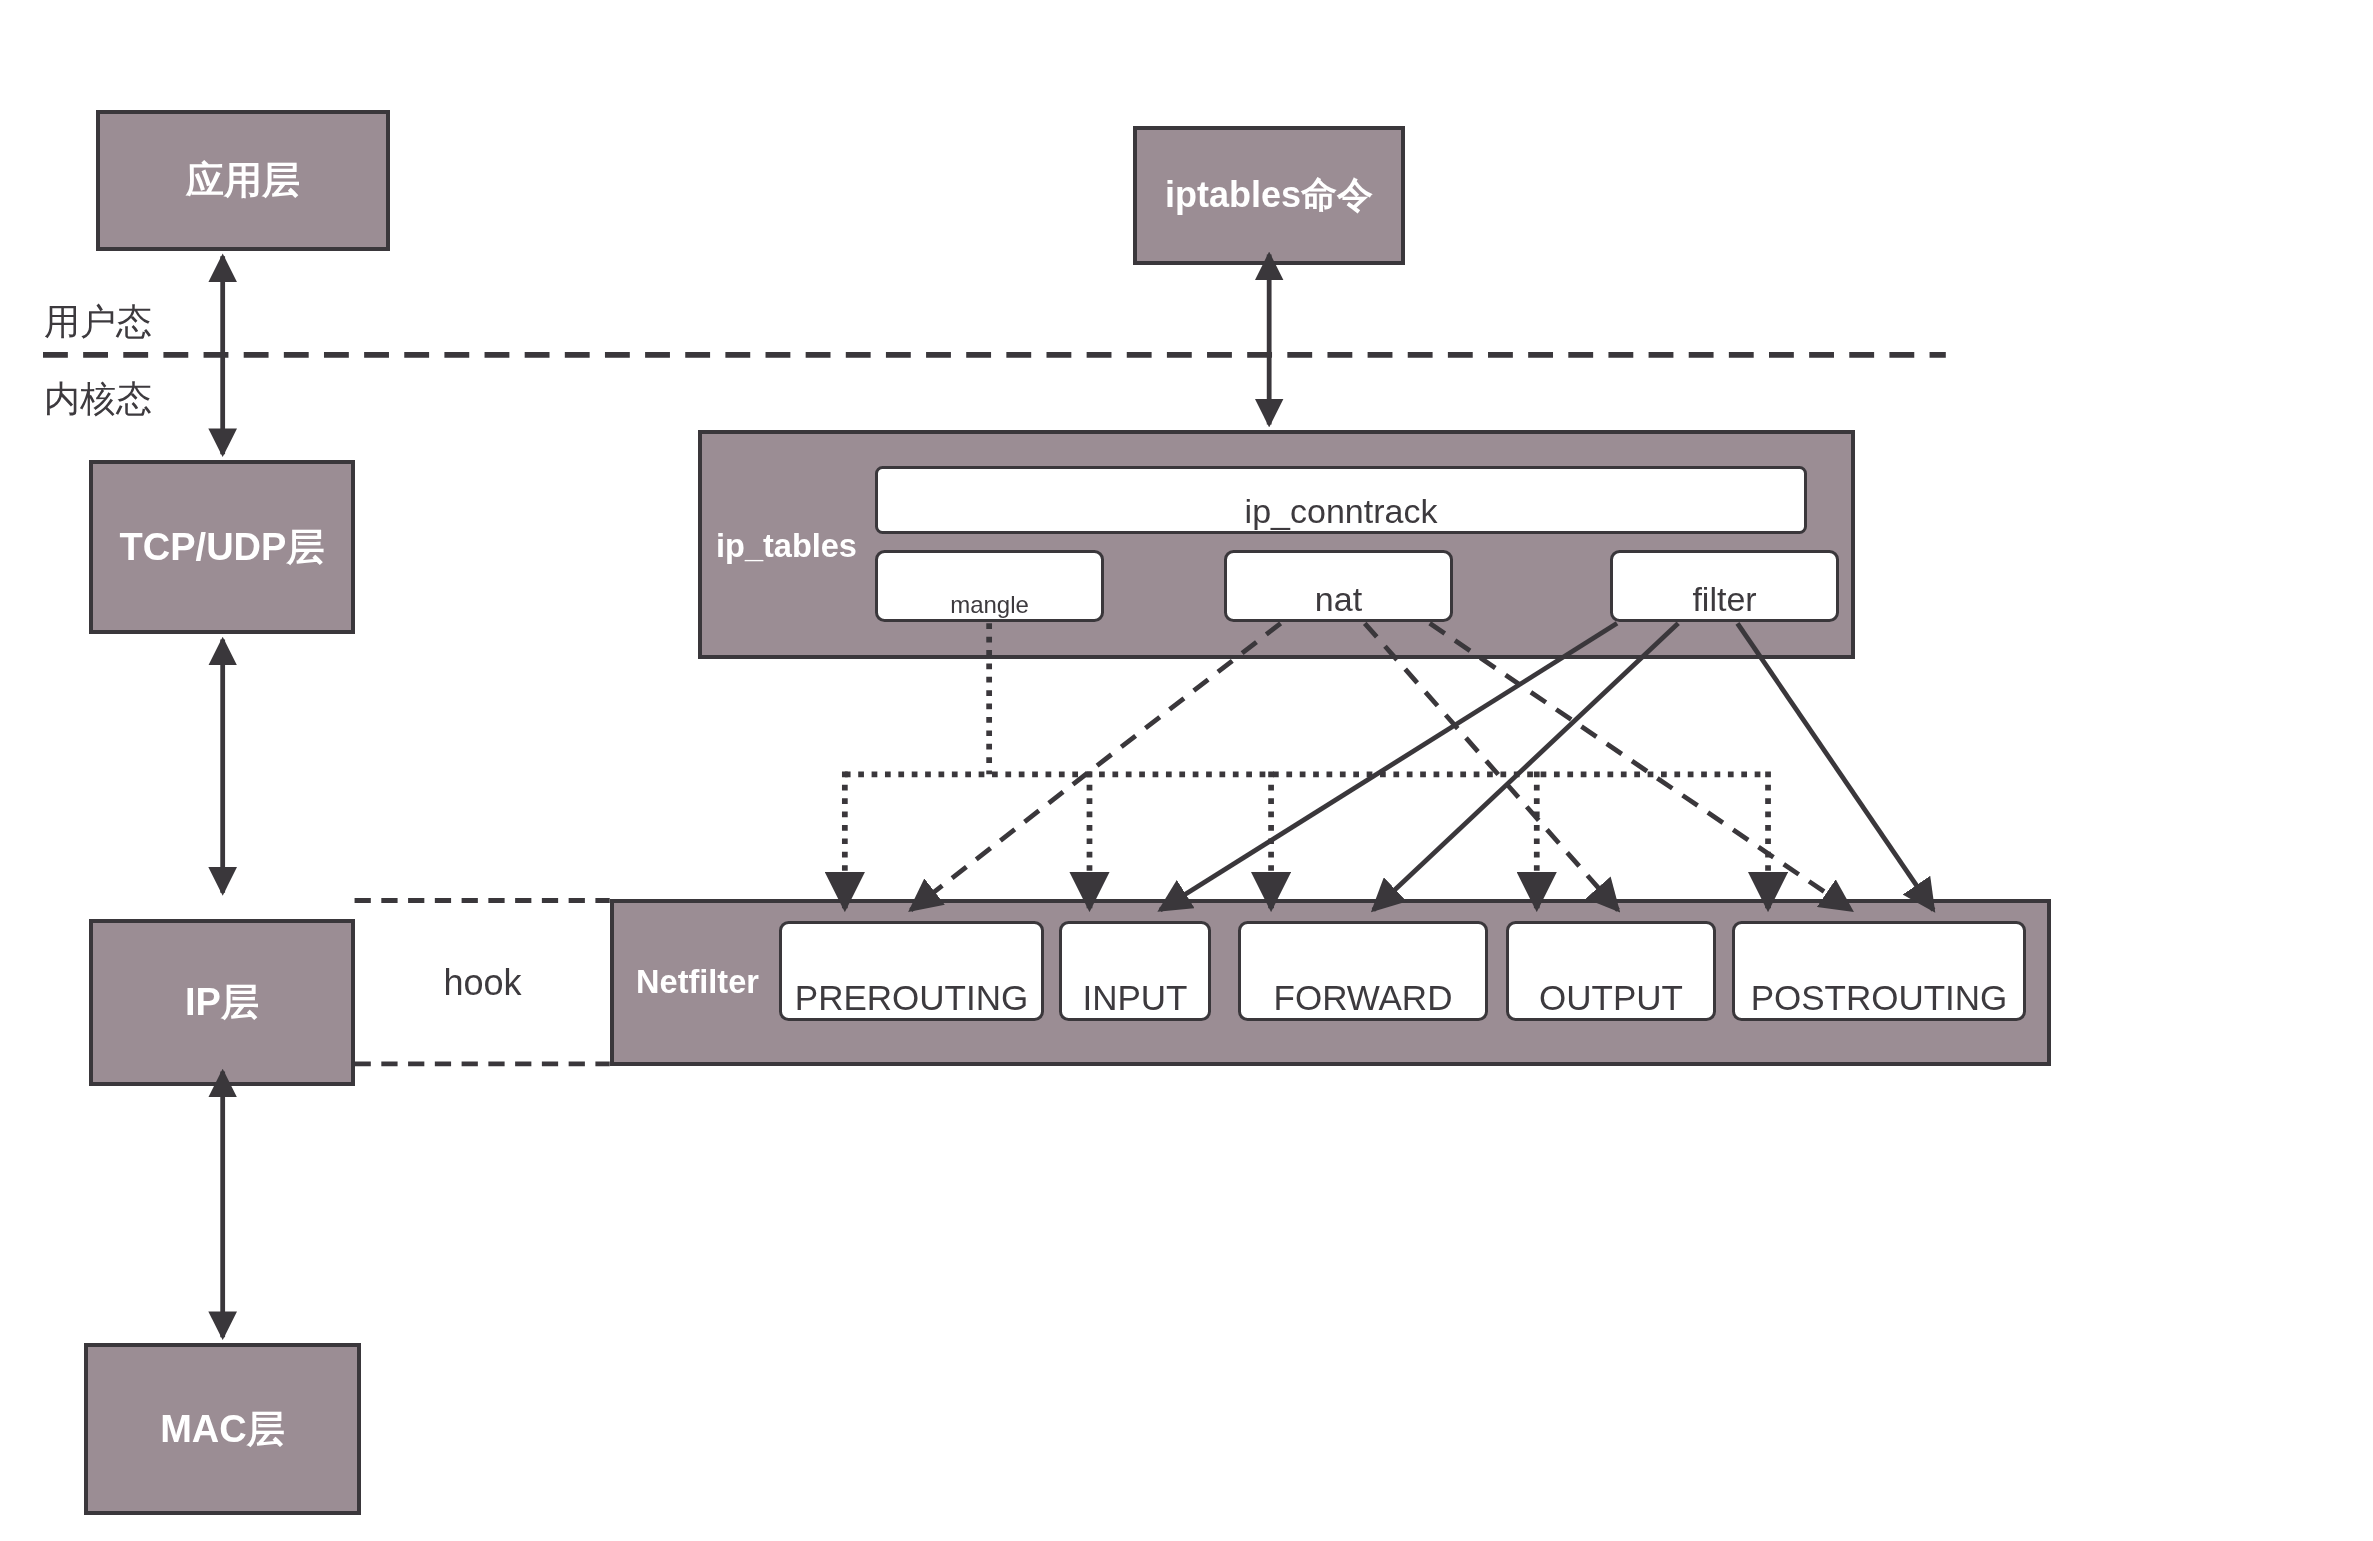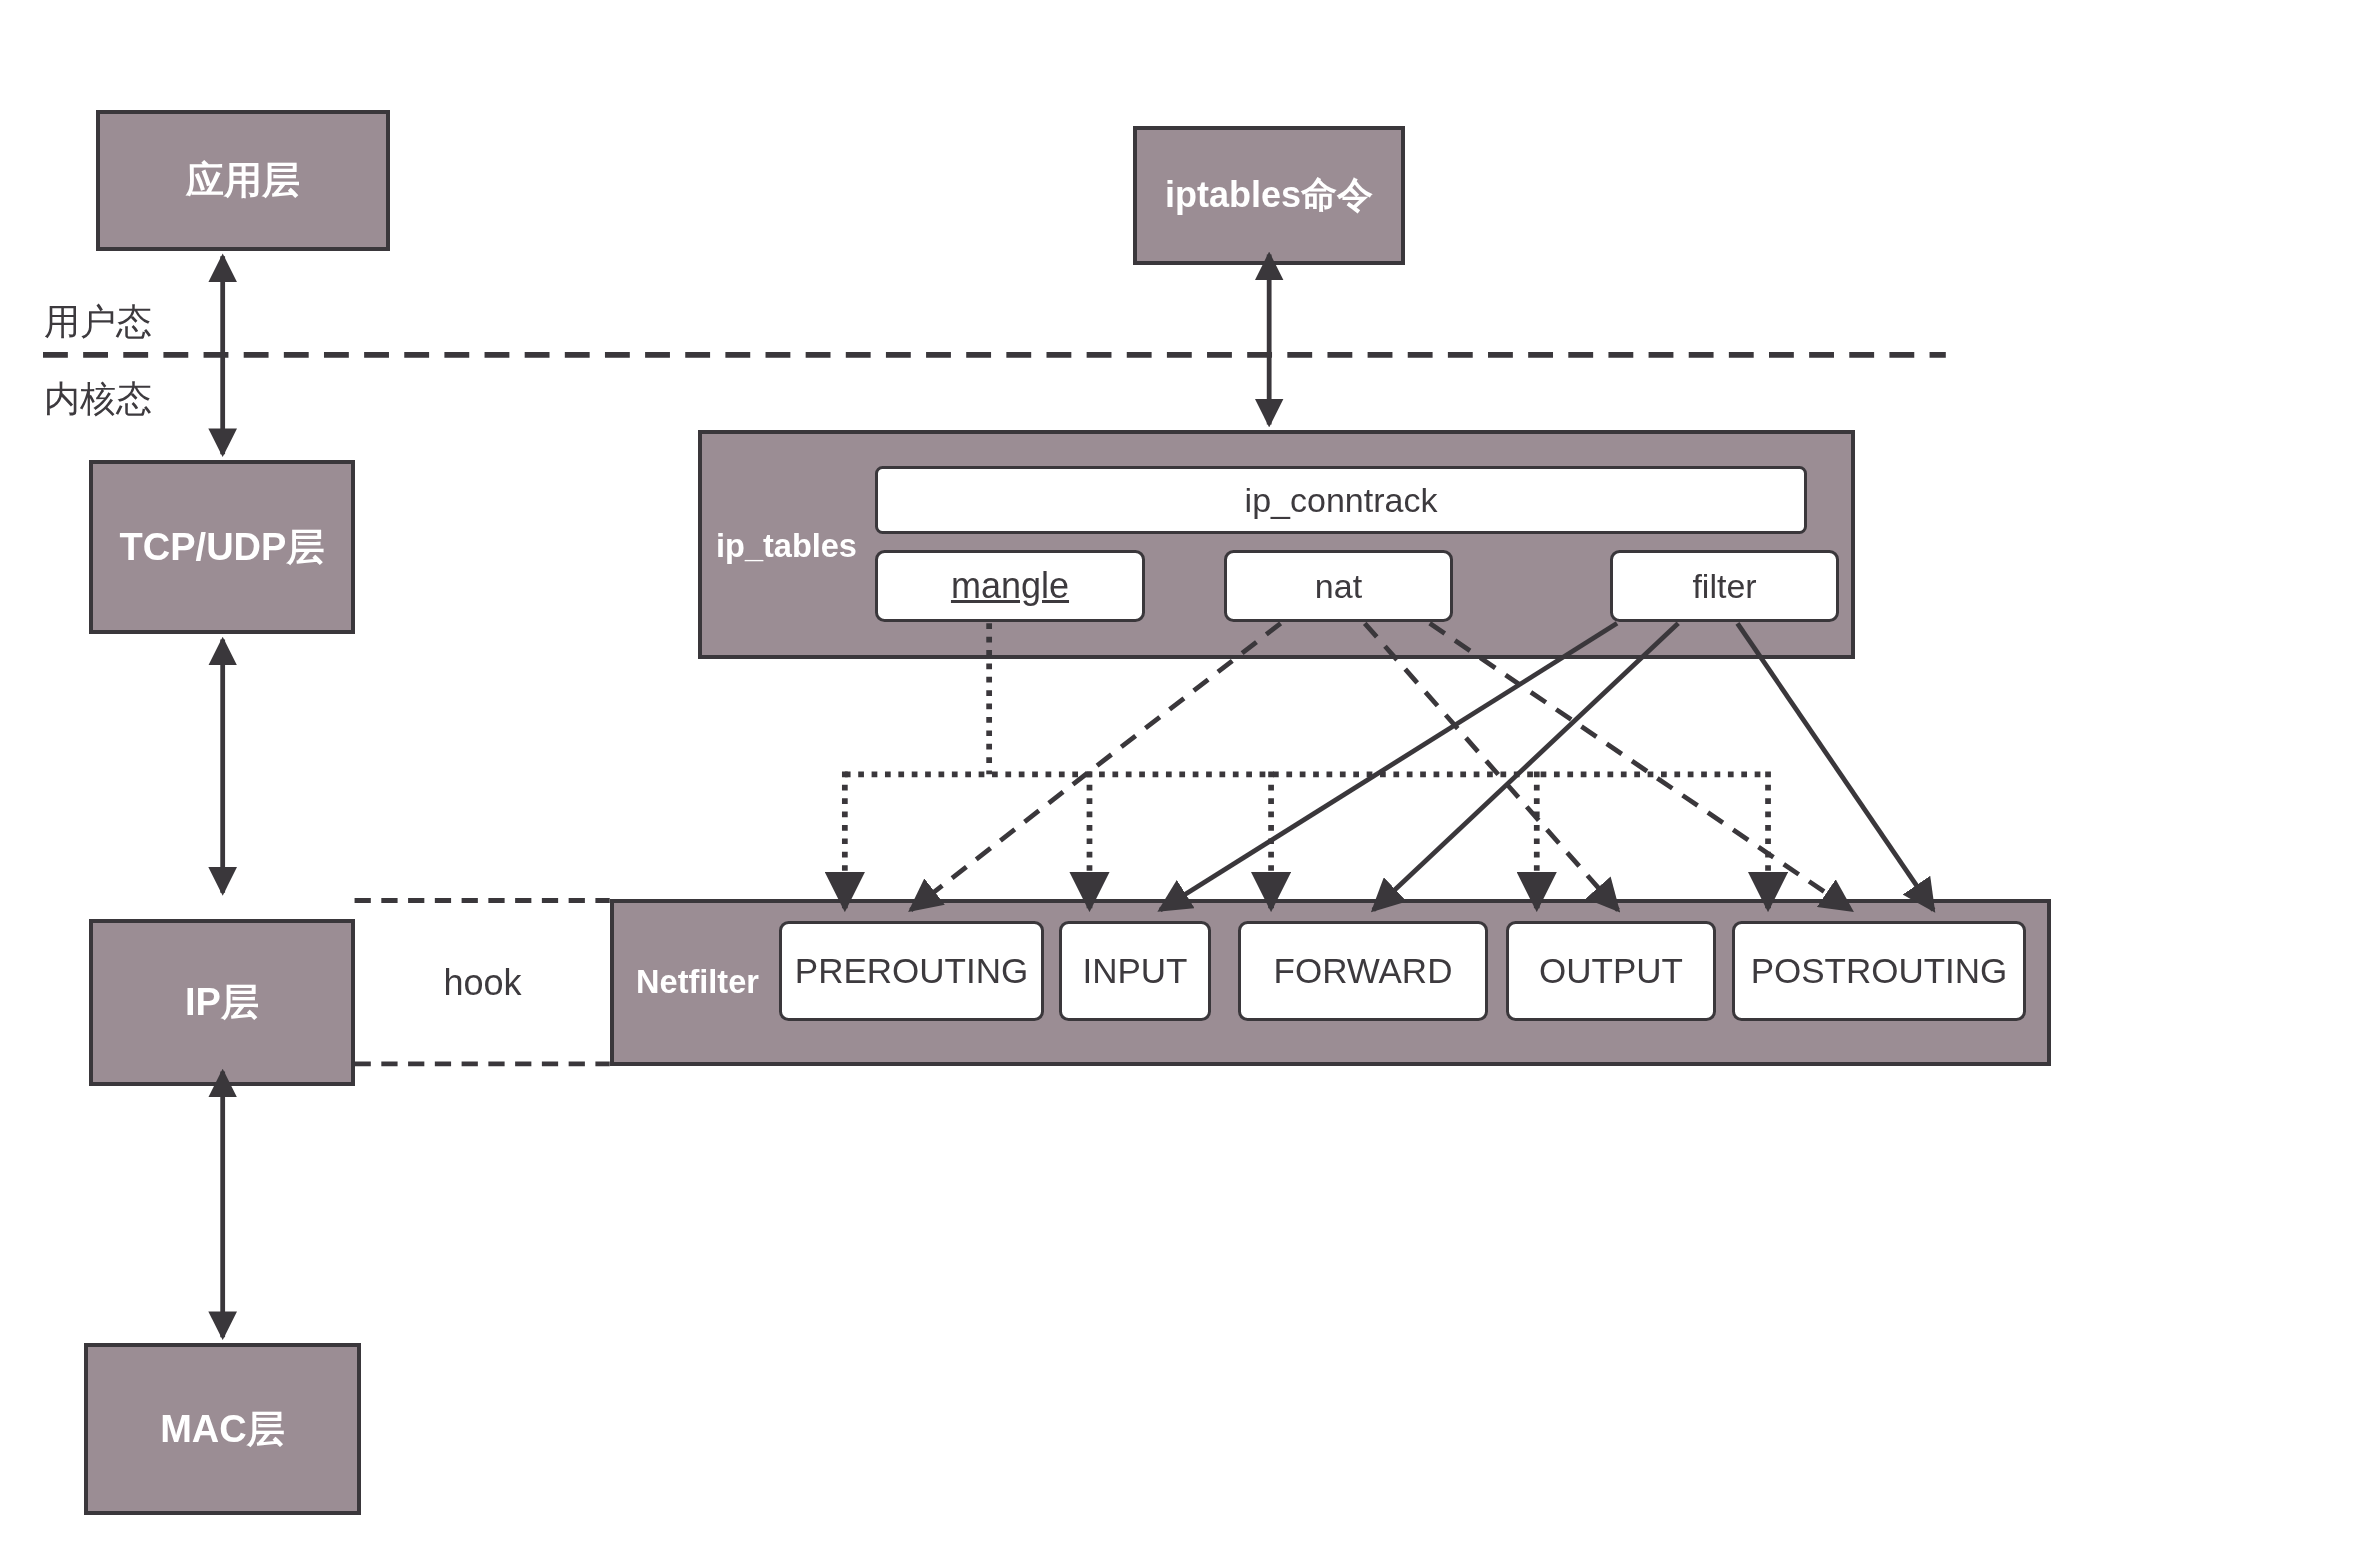--- a/index.html
+++ b/index.html
@@ -17,21 +17,21 @@
     box-sizing:border-box;
     display:flex;align-items:center;justify-content:center;
     color:#ffffff;font-weight:bold;
   }
   .box-white{
     position:absolute;
     background:#ffffff;
     border:3.8px solid #3a373b;
     border-radius:9.6px;
     box-sizing:border-box;
-    display:flex;align-items:center;justify-content:center;
+    display:flex;align-items:flex-end;justify-content:center;
     color:#3d3a3e;
   }
   .floating-label{
     position:absolute;
     color:#3d3a3e;
     white-space:nowrap;
   }
   .container-label{
     position:absolute;
     color:#ffffff;font-weight:bold;
@@ -68,21 +68,21 @@
     <span>iptables命令</span>
   </div>
 
   <div class="box-grey" style="left:698px;top:430px;width:1157px;height:229px;"></div>
   <div class="container-label" style="left:705px;top:528px;width:163px;font-size:32.5px;">ip_tables</div>
 
   <div class="box-white lift" style="left:875px;top:466px;width:932px;height:68px;font-size:34px;border-radius:7.6px;">
     <span>ip_conntrack</span>
   </div>
 
-  <div class="box-white lift" style="left:875px;top:550px;width:270px;height:72px;font-size:36px;text-decoration:underline;">
+  <div class="box-white lift" style="left:875px;top:550px;width:229px;height:72px;font-size:24px;">
     <span>mangle</span>
   </div>
   <div class="box-white lift" style="left:1224px;top:550px;width:229px;height:72px;font-size:34px;">
     <span>nat</span>
   </div>
   <div class="box-white lift" style="left:1579px;top:550px;width:229px;height:72px;font-size:34px;margin-left:31px;">
     <span>filter</span>
   </div>
 
   <div class="floating-label" style="left:355px;top:899px;width:255px;height:167px;display:flex;align-items:center;justify-content:center;font-size:36px;">hook</div>

